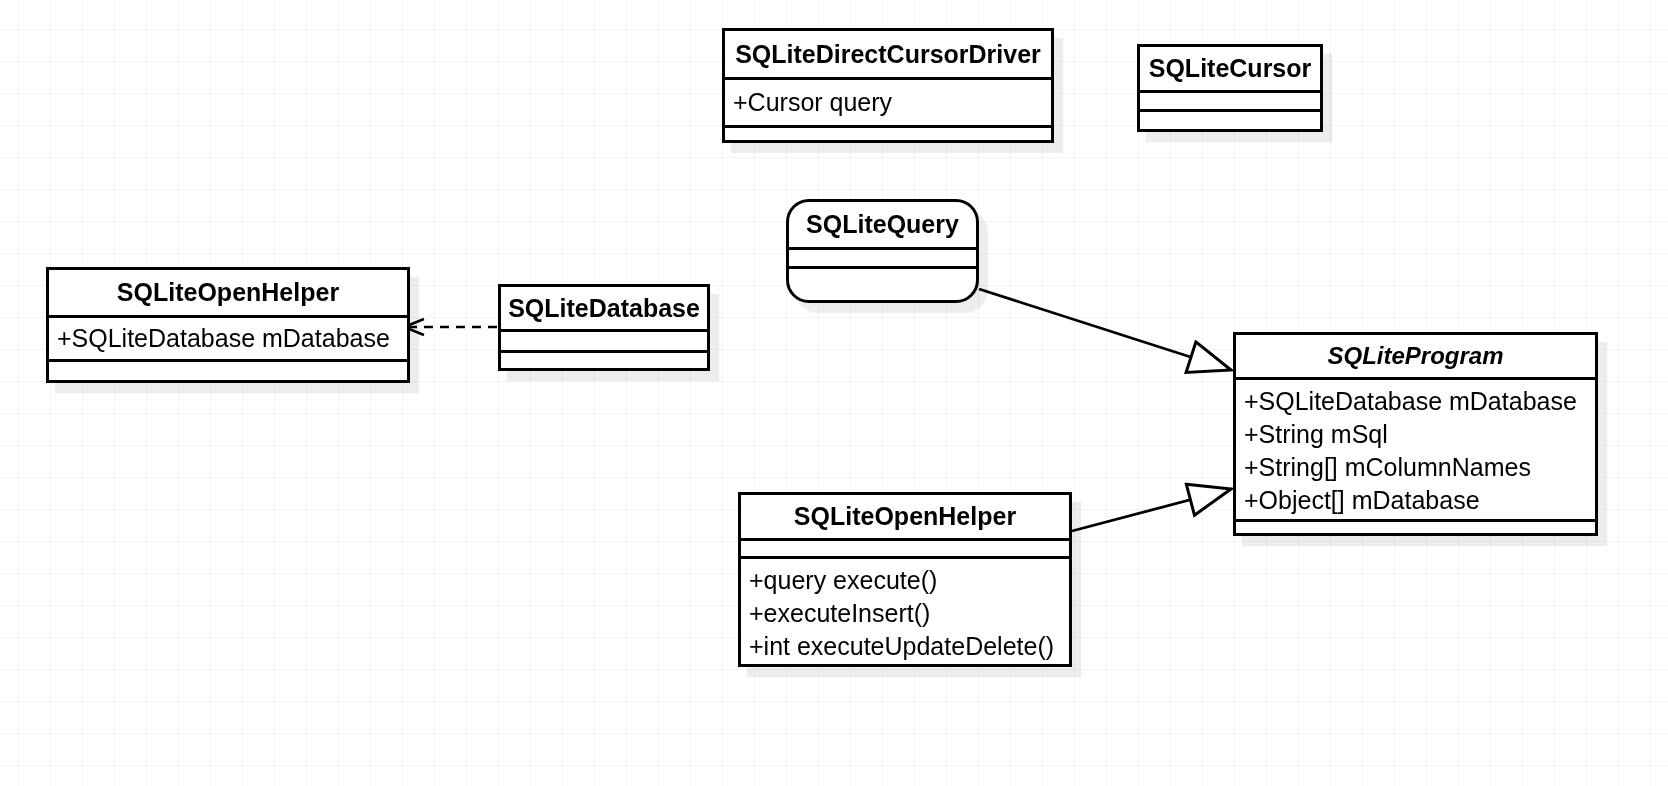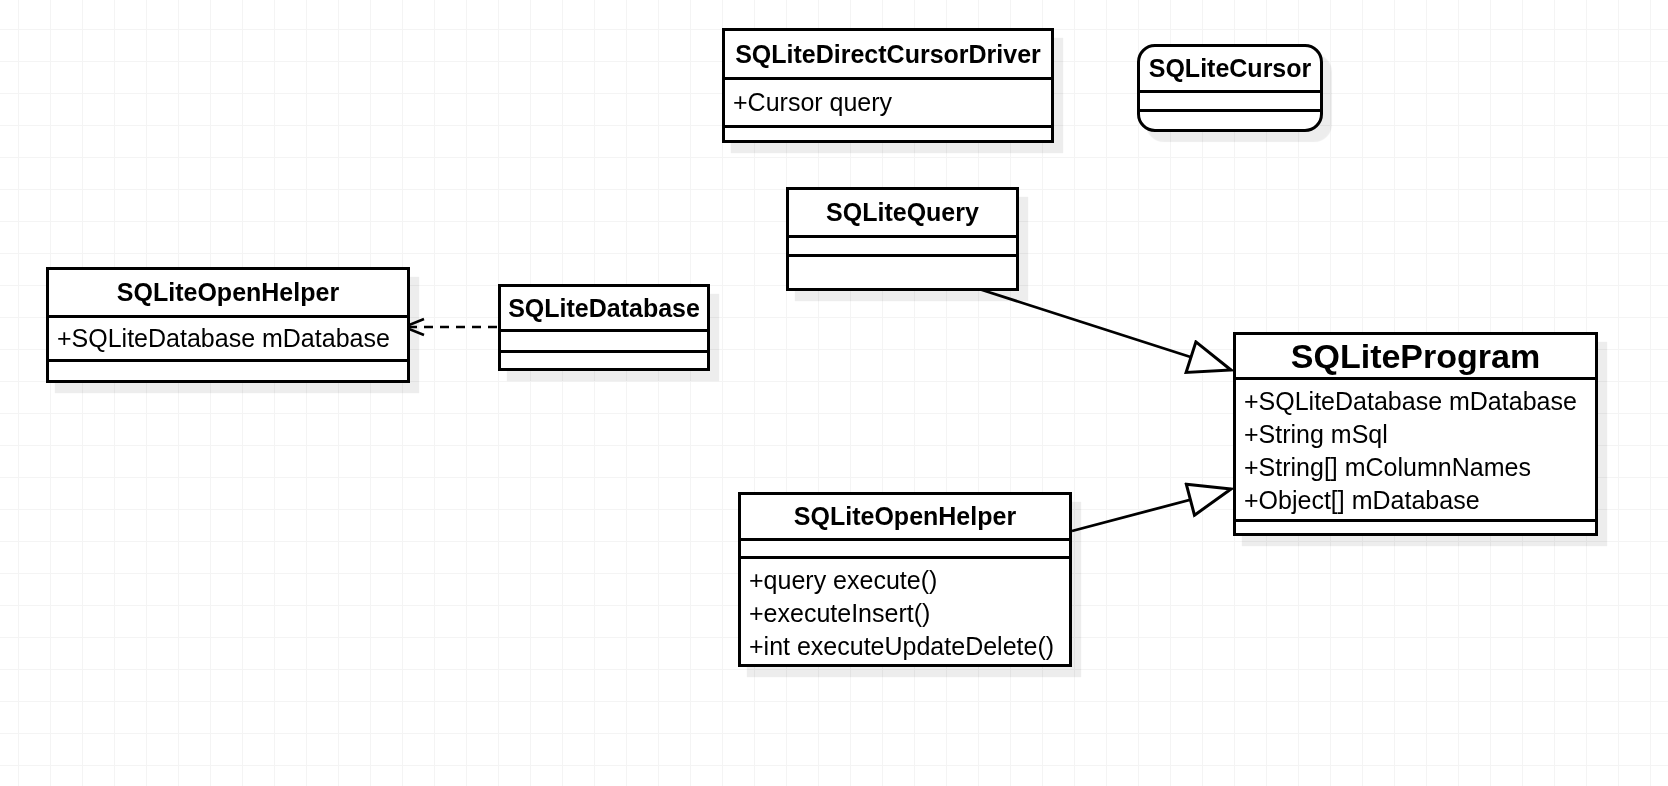--- a/index.html
+++ b/index.html
@@ -27,21 +27,21 @@
     flex-direction:column;
     color:#000;
   }
   .uml-title{
     flex:0 0 auto;
     display:flex;align-items:center;justify-content:center;
     font-weight:bold;font-size:25px;
     border-bottom:3px solid #000;
     white-space:nowrap;overflow:hidden;
   }
-  .uml-title.abstract{font-size:34px;}
+  .uml-title.abstract{font-style:italic;font-size:24px;}
   .uml-compartment{
     flex:0 0 auto;
     border-bottom:3px solid #000;
     padding:5px 6px 0 8px;
     overflow:hidden;
   }
   .uml-compartment.last{flex:1 1 auto;border-bottom:none;}
   .uml-compartment.empty{padding:0;}
   .uml-member{
     font-size:25px;line-height:33px;white-space:nowrap;
@@ -71,27 +71,27 @@
   </svg>
 
   <div class="uml-class" style="left:722px;top:28px;width:332px;height:115px;">
     <div class="uml-title" style="height:46px;">SQLiteDirectCursorDriver</div>
     <div class="uml-compartment single" style="height:45px;">
       <div class="uml-member">+Cursor query</div>
     </div>
     <div class="uml-compartment last empty"></div>
   </div>
 
-  <div class="uml-class" style="left:1137px;top:44px;width:186px;height:88px;border-radius:18px;">
+  <div class="uml-class" style="left:1137px;top:44px;width:186px;height:88px;">
     <div class="uml-title" style="height:43px;">SQLiteCursor</div>
     <div class="uml-compartment empty" style="height:16px;"></div>
     <div class="uml-compartment last empty"></div>
   </div>
 
-  <div class="uml-class" style="left:786px;top:187px;width:233px;height:104px;">
+  <div class="uml-class" style="left:786px;top:199px;width:193px;height:104px;border-radius:23px;">
     <div class="uml-title" style="height:45px;">SQLiteQuery</div>
     <div class="uml-compartment empty" style="height:16px;"></div>
     <div class="uml-compartment last empty"></div>
   </div>
 
   <div class="uml-class" style="left:34px;top:267px;width:364px;height:116px;margin-left:12px;">
     <div class="uml-title" style="height:45px;">SQLiteOpenHelper</div>
     <div class="uml-compartment single" style="height:41px;">
       <div class="uml-member">+SQLiteDatabase mDatabase</div>
     </div>

